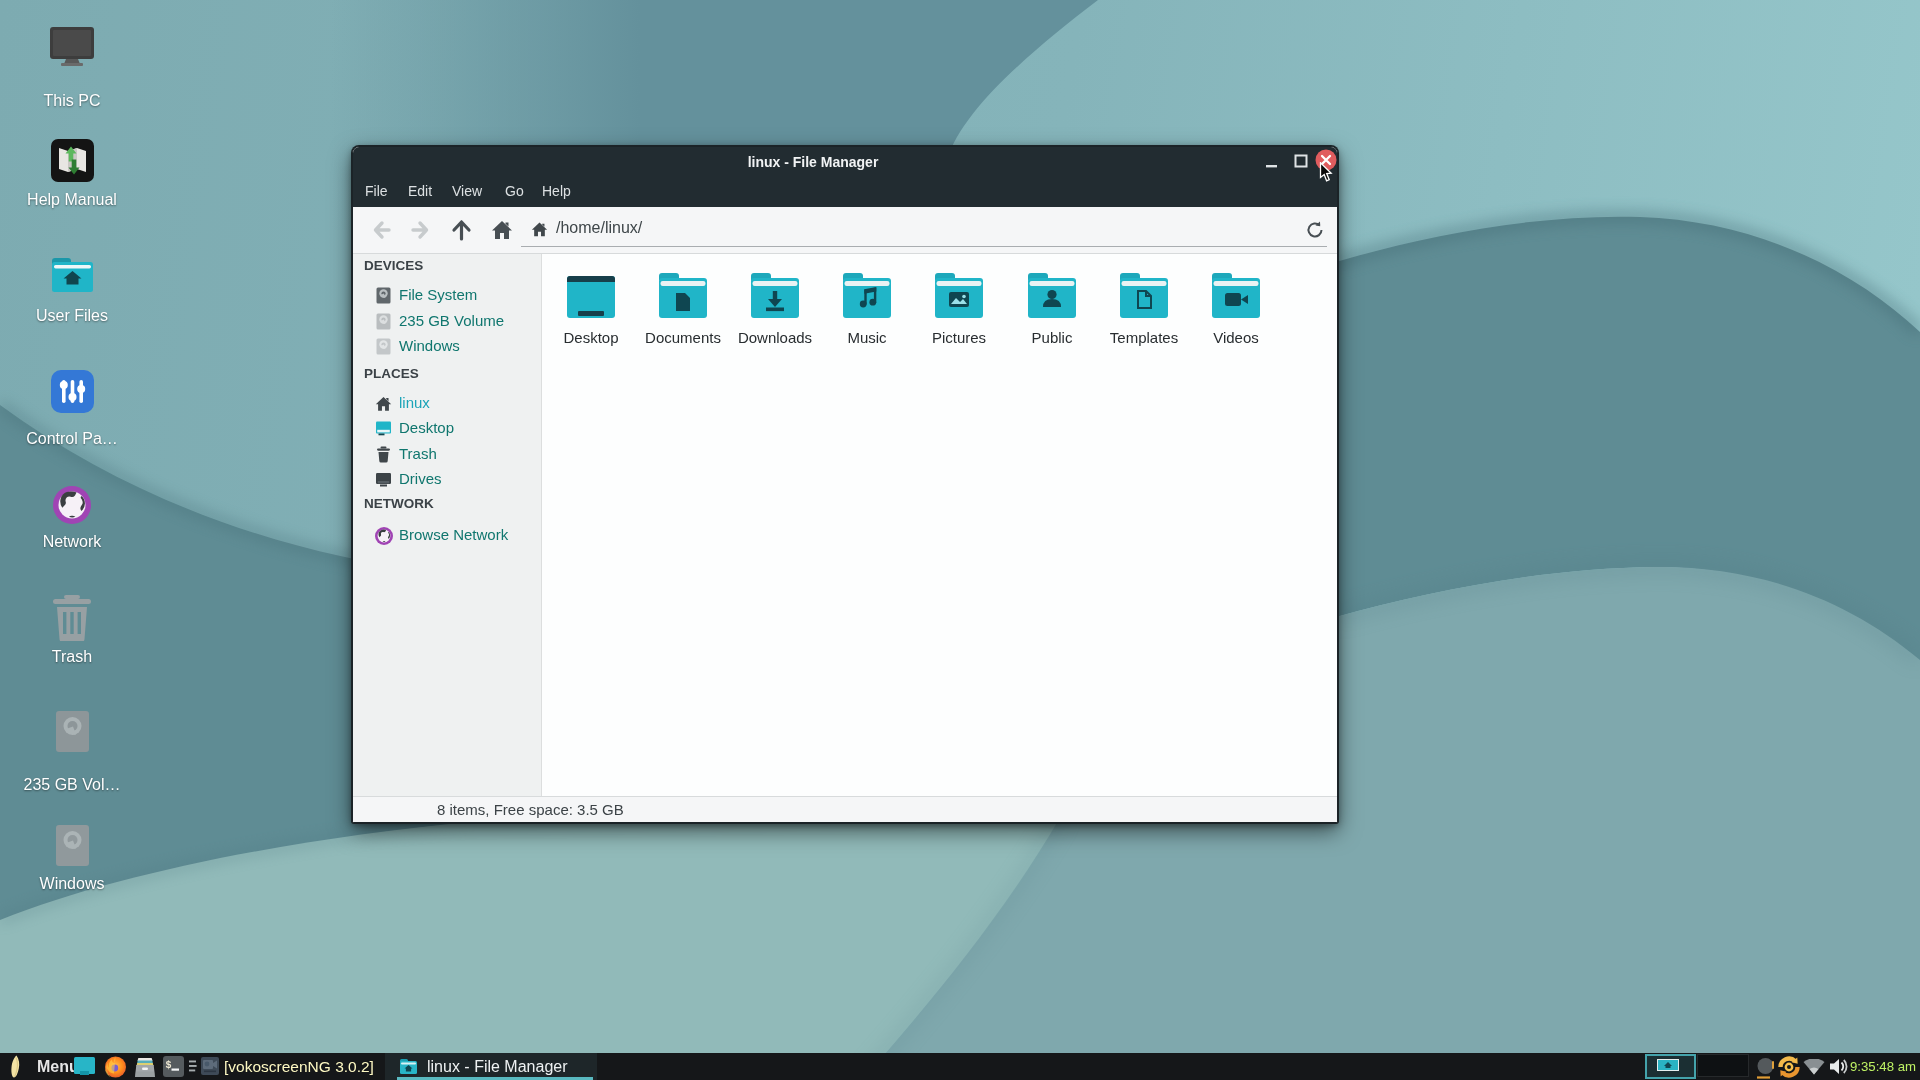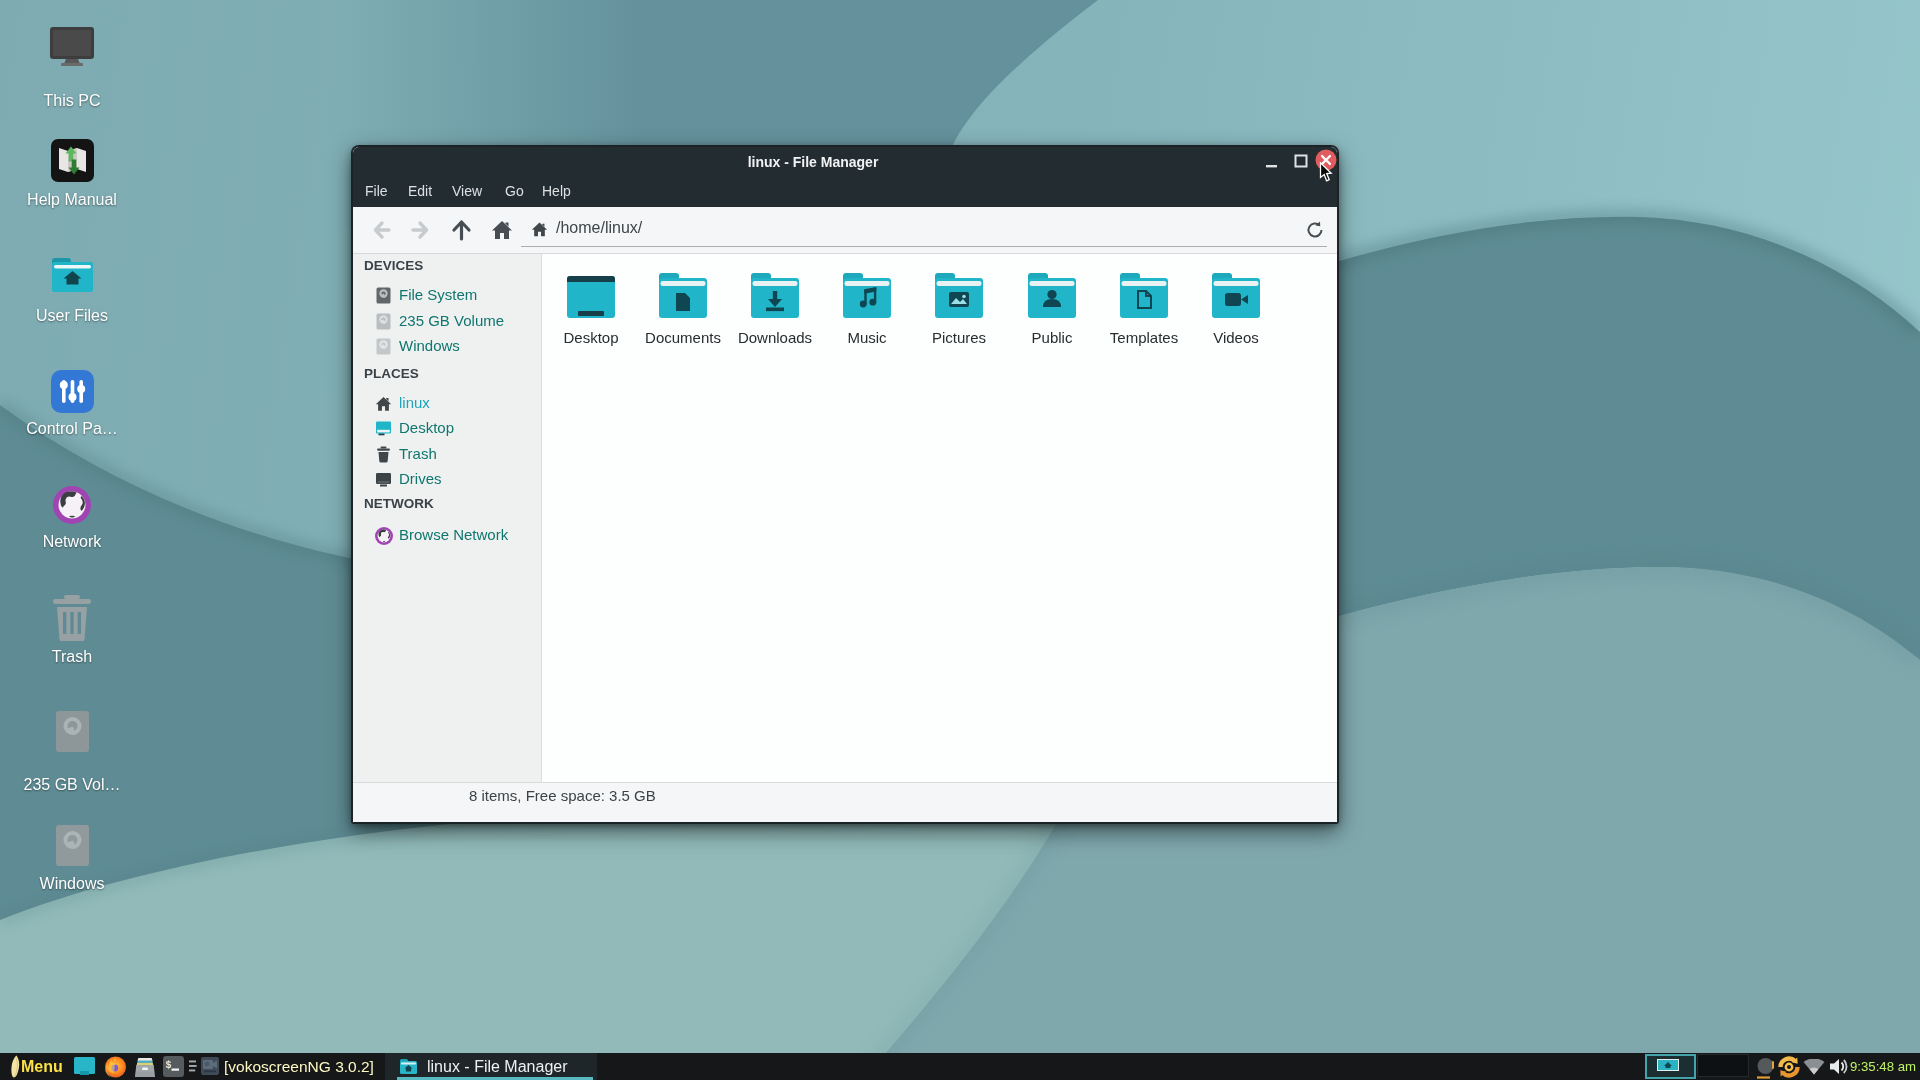--- a/index.html
+++ b/index.html
@@ -13,22 +13,22 @@
        border-radius:7px 7px 2px 2px;box-shadow:0 0 0 1px #1b2327, 0 8px 22px rgba(0,0,0,.55), 0 2px 7px rgba(0,0,0,.4);
        border:1px solid #1b2327;box-sizing:border-box;}
   #titlebar{position:absolute;left:0;top:0;right:0;height:29px;background:#222c31;border-radius:6px 6px 0 0;}
   #title{position:absolute;top:0;left:0;width:920px;height:29px;line-height:30px;text-align:center;
          color:#f1f3f4;font-size:14px;font-weight:bold;}
   #menubar{position:absolute;left:0;top:29px;right:0;height:31px;background:#222c31;}
   .mitem{position:absolute;top:0;height:31px;line-height:31px;color:#dce0e2;font-size:14px;}
   #toolbar{position:absolute;left:0;top:60px;right:0;height:47px;background:#f5f6f7;border-bottom:1px solid #d7dadb;box-sizing:border-box;}
   #sidebar{position:absolute;left:0;top:107px;width:189px;bottom:26px;background:#eff1f1;border-right:1px solid #dcdede;box-sizing:border-box;}
   #mainarea{position:absolute;left:189px;top:107px;right:0;bottom:26px;background:#fdfefe;}
-  #statusbar{position:absolute;left:0;bottom:0;right:0;height:40px;background:#f5f6f7;border-top:1px solid #d8dbdc;box-sizing:border-box;
-             color:#3c4347;font-size:15px;line-height:25px;padding-left:116px;}
+  #statusbar{position:absolute;left:0;bottom:0;right:0;height:26px;background:#f5f6f7;border-top:1px solid #d8dbdc;box-sizing:border-box;
+             color:#3c4347;font-size:15px;line-height:25px;padding-left:84px;}
   .shead{position:absolute;left:11px;color:#3b4247;font-size:13.5px;font-weight:bold;}
   .srow{position:absolute;left:22px;height:18px;}
   .srow svg{position:absolute;left:0;top:1px;}
   .srow .st{position:absolute;left:24px;top:0;font-size:15px;color:#0f766e;white-space:nowrap;line-height:18px;}
   .ficon{position:absolute;top:18px;width:92px;text-align:center;}
   .flabel{color:#282d30;font-size:15px;margin-top:7px;}
   
   #taskbar{position:absolute;left:0;top:1053px;width:1920px;height:27px;background:#151719;}
   .titem{position:absolute;top:0;}
 </style>
@@ -102,21 +102,21 @@
 <div class="dicon" style="top:370px">
   <svg width="43" height="43" viewBox="0 0 43 43">
       <rect x="0" y="0" width="43" height="43" rx="10" fill="#3478d6"></rect>
       <rect x="11" y="10" width="3.6" height="23" rx="1.8" fill="#fff"></rect>
       <rect x="19.7" y="10" width="3.6" height="23" rx="1.8" fill="#fff"></rect>
       <rect x="28.4" y="10" width="3.6" height="23" rx="1.8" fill="#fff"></rect>
       <circle cx="12.8" cy="15" r="4" fill="#fff"></circle>
       <circle cx="21.5" cy="27" r="4" fill="#fff"></circle>
       <circle cx="30.2" cy="19" r="4" fill="#fff"></circle>
     </svg>
-  <div class="dlabel" style="margin-top:3px">Control Pa…</div>
+  <div class="dlabel" style="margin-top:13px">Control Pa…</div>
 </div>
 <div class="dicon" style="top:486px">
   <svg width="38" height="38" viewBox="0 0 38 38">
       <circle cx="19" cy="19" r="19" fill="#a044b4"></circle>
       <circle cx="19" cy="19" r="13.5" fill="#f6f1f7"></circle>
       <path d="M19,5.5 q2.5,0 4.5,1 l-1.5,3 q-1.8,2.2 -4.3,1.2 q-2.2,-0.8 -3.8,0.6 q-2,1.8 -1.2,4.4 q0.6,2 -0.8,3.4 l-2.6,2.6 q-3,-4.4 -1.6,-9.2 q1.4,-4.6 6,-6.4 q2.6,-0.9 5.3,-0.6 Z M28.5,10 q3.6,3.2 3.4,7.8 q-0.2,4.4 -3.4,7.2 q-1.4,-1.4 -1,-3.4 q0.3,-1.4 1.4,-2.8 q1.2,-1.6 0.6,-3.6 q-0.5,-1.8 -1.6,-3 q-0.6,-1.2 0.6,-2.2 Z M16,30.8 q1.6,-1.6 3.8,-1 l2.6,0.8 q-2.8,1.6 -6.4,0.2 Z" fill="#3a3e41"></path>
     </svg>
   <div class="dlabel" style="margin-top:5px">Network</div>
 </div>
 <div class="dicon" style="top:595px">
@@ -351,21 +351,21 @@
     </div>
   </div>
   <div id="statusbar">8 items, Free space: 3.5 GB</div>
 </div>
 
 <div id="taskbar">
   <svg class="titem" style="left:7px;top:2px" width="16" height="23" viewBox="0 0 16 23">
       <path d="M9.5,0.5 C12.2,4 12.8,9 11.8,13.5 C10.8,18.5 9,22.5 7,22.5 C5.2,22.5 4,18 4.5,12.5 C5,7 7,2.5 9.5,0.5 Z" fill="#f3e3a4"></path>
       <path d="M9,2.5 C10.5,6 10.8,10 10,14 C9.2,18 8,21.5 7.2,21.5" stroke="#d9c581" stroke-width="1" fill="none"></path>
     </svg>
-  <div class="titem" style="left:21px;color:#fde047;font-size:16px;font-weight:bold;line-height:27px">Menu</div>
+  <div class="titem" style="left:37px;color:#e5e5e5;font-size:16px;font-weight:bold;line-height:27px">Menu</div>
   <svg class="titem" style="left:74px;top:4px" width="21" height="19" viewBox="0 0 21 19">
       <rect x="0" y="0" width="21" height="17" rx="1.5" fill="#28b5c7"></rect>
       <rect x="6" y="14" width="9" height="4" fill="#1495a8"></rect>
     </svg>
   <svg class="titem" style="left:104px;top:2px" width="23" height="23" viewBox="0 0 23 23">
     <defs>
         <radialGradient id="ffg" cx="0.5" cy="0.45" r="0.6">
           <stop offset="0" stop-color="#ffbd4f"></stop>
           <stop offset="0.55" stop-color="#ff8c1c"></stop>
           <stop offset="1" stop-color="#e3542c"></stop>

